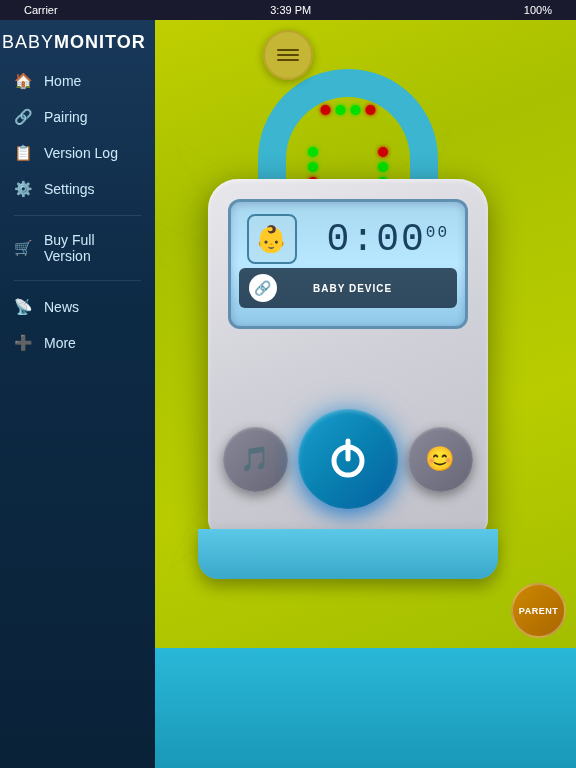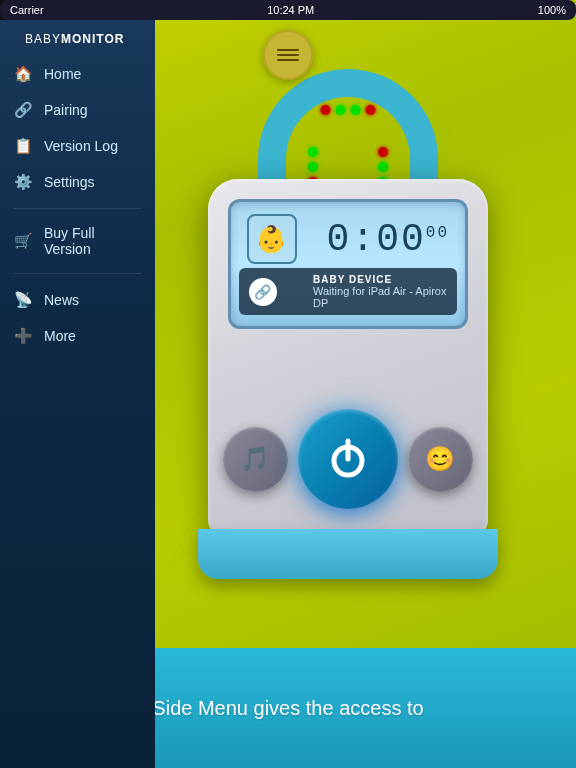--- a/index.html
+++ b/index.html
@@ -13,47 +13,46 @@
 
     
     #status-bar {
       position: absolute;
       top: 0; left: 0; right: 0;
       height: 20px;
       background: #1a1a2e;
       display: flex;
       align-items: center;
       justify-content: space-between;
-      padding: 0 10px;
+      padding: 0 24px;
       z-index: 100;
       color: white;
       font-size: 11px;
-      border-radius: 8px;
     }
 
     
     #sidebar {
       position: absolute;
       top: 0; left: 0;
       width: 155px;
       height: 768px;
       background: linear-gradient(180deg, #1a3a5c 0%, #0d2a45 40%, #0a2238 100%);
       z-index: 50;
       display: flex;
       flex-direction: column;
     }
 
     #sidebar-header {
       height: 20px;
       background: #111;
     }
 
     #app-title {
-      padding: 12px 25px 10px;
-      font-size: 12px;
+      padding: 12px 2px 10px;
+      font-size: 18px;
       font-weight: 700;
       letter-spacing: 1px;
       color: white;
     }
 
     #app-title span.baby {
       color: white;
       font-weight: 300;
     }
     #app-title span.monitor {
@@ -400,21 +399,21 @@
       transform: translateX(-50%);
       display: flex;
       gap: 5px;
     }
   </style>
 </head>
 <body>
 
 <div id="status-bar">
   <span>Carrier</span>
-  <span>10:24 PM</span>
+  <span>3:39 PM</span>
   <span>100%</span>
 </div>
 
 <div id="main">
   <div id="bg">
 
     <div id="floral-bg">
       <svg width="420" height="600" style="position:absolute;top:50px;left:100px;opacity:0.5;" viewBox="0 0 400 600">
         <g fill="none" stroke="#8a9800" stroke-width="2" opacity="0.6">
           <path d="M200,300 C150,200 80,150 60,80 C100,120 160,140 200,180 C240,140 300,120 340,80 C320,150 250,200 200,300"></path>
@@ -475,21 +474,20 @@
               <span>0:00</span>
               <span id="timer-seconds">00</span>
             </div>
           </div>
           <div id="screen-bottom">
             <div id="baby-device-icon">
               <span style="font-size:14px;">🔗</span>
             </div>
             <div id="screen-text">
               <div id="screen-text-title">BABY DEVICE</div>
-              <div id="screen-text-sub">Waiting for iPad Air - Apirox DP</div>
             </div>
           </div>
         </div>
 
         <div id="device-buttons">
           <div class="device-btn music">
             <span>🎵</span>
           </div>
           <div class="device-btn power">
             <svg width="48" height="48" viewBox="0 0 48 48">
@@ -502,24 +500,26 @@
           </div>
         </div>
 
       </div>
 
       <div id="device-base"></div>
 
     </div>
   </div>
 
+  <div id="parent-badge">
+    <div style="font-size:9px;font-weight:700;color:white;letter-spacing:0.5px;">PARENT</div>
+  </div>
 
   <div id="bottom-bar">
     <div id="caption-text">
-      <div>Side Menu gives the access to</div>
     </div>
   </div>
 
 </div>
 
 <div id="sidebar">
   <div id="sidebar-header"></div>
   <div id="app-title">
     <span class="baby">BABY</span><span class="monitor">MONITOR</span>
   </div>

